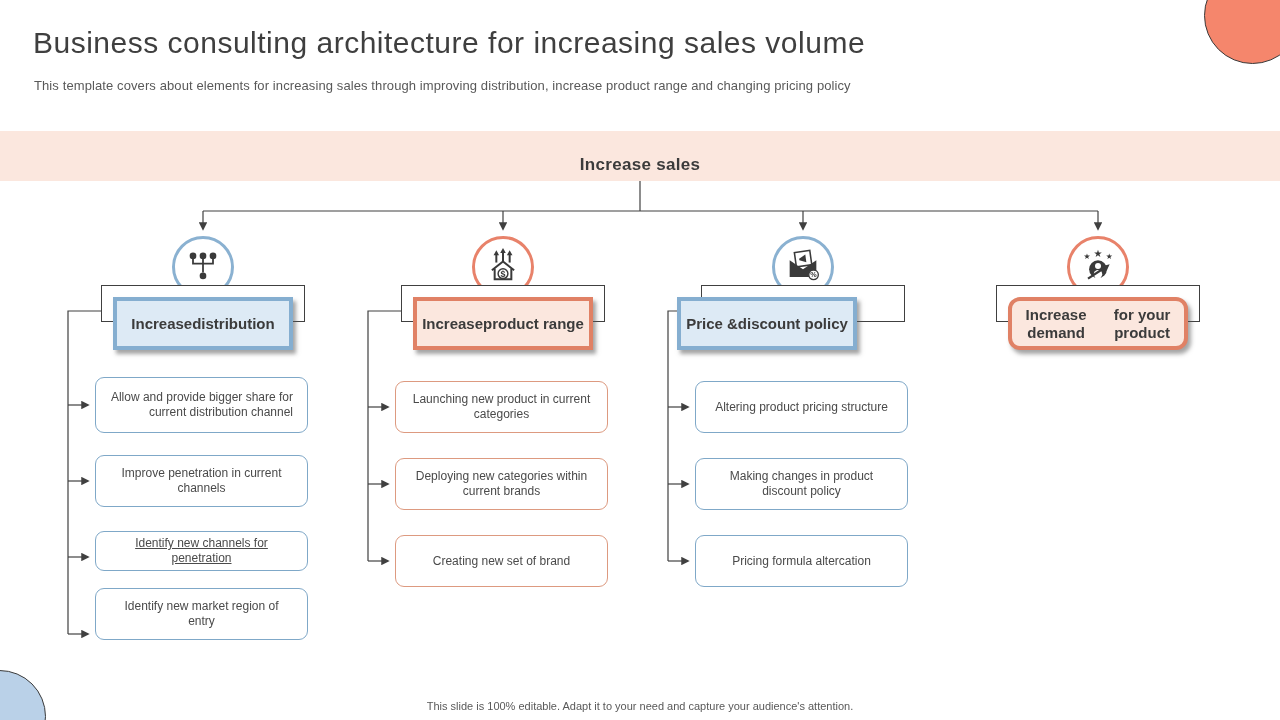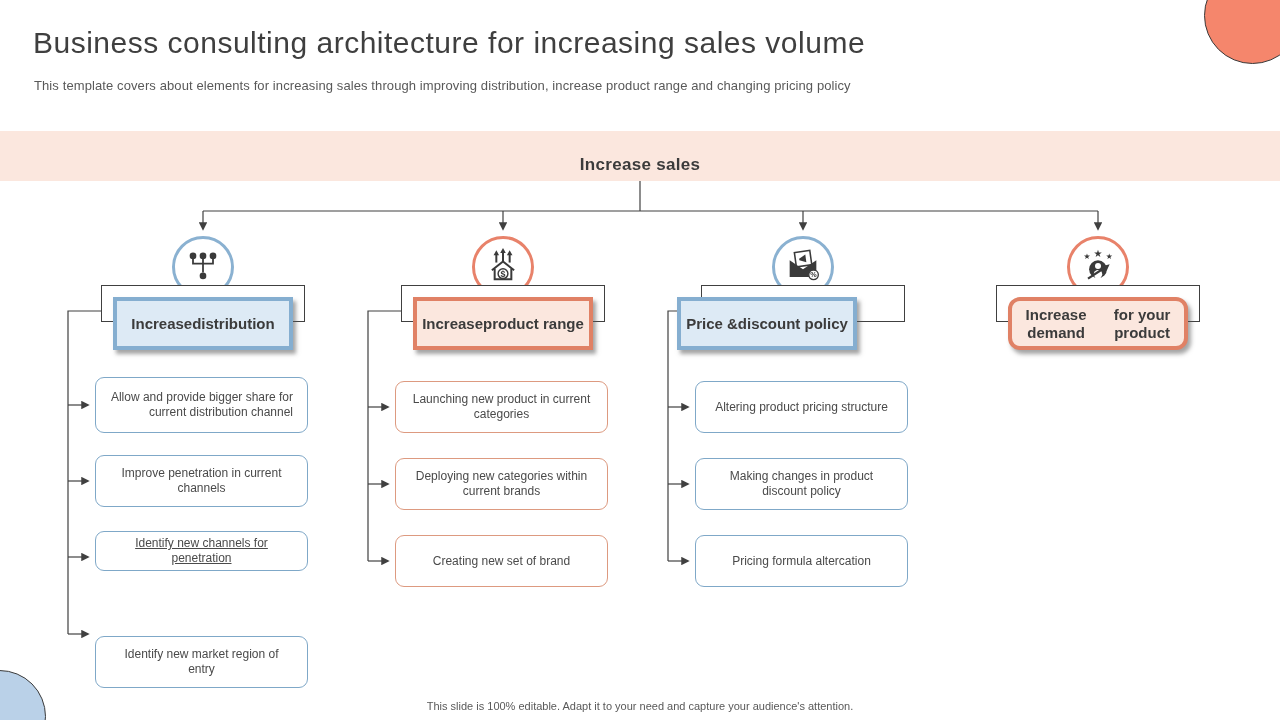--- a/index.html
+++ b/index.html
@@ -120,21 +120,21 @@
   </svg>
 </div>
 <div class="outline-box" style="left:101px;"></div>
 <div class="head-box blue" style="left:113px;">
   <span>Increase</span>
   <span>distribution</span>
 </div>
 <div class="child-box blue" style="left:95px;top:377px;height:56px;text-align:right;">Allow and provide bigger share for current distribution channel</div>
 <div class="child-box blue" style="left:95px;top:455px;height:52px;">Improve penetration in current channels</div>
 <div class="child-box blue" style="left:95px;top:531px;height:40px;text-decoration:underline;">Identify new channels for penetration</div>
-<div class="child-box blue" style="left:95px;top:636px;height:52px;">Identify new market region of entry</div>
+<div class="child-box blue" style="left:95px;top:588px;height:52px;">Identify new market region of entry</div>
 
 <div class="circle coral" style="left:472px;">
   <svg width="40" height="40" viewBox="0 0 36 36">
     <g stroke="#3a3a3a" stroke-width="1.8" fill="none">
       <path d="M12,14 V7"></path>
         <path d="M18,13 V5"></path>
         <path d="M24,14 V7"></path>
     </g>
     <polygon points="9.5,7.5 14.5,7.5 12,3" fill="#3a3a3a"></polygon>
     <polygon points="15.5,5.5 20.5,5.5 18,1" fill="#3a3a3a"></polygon>

